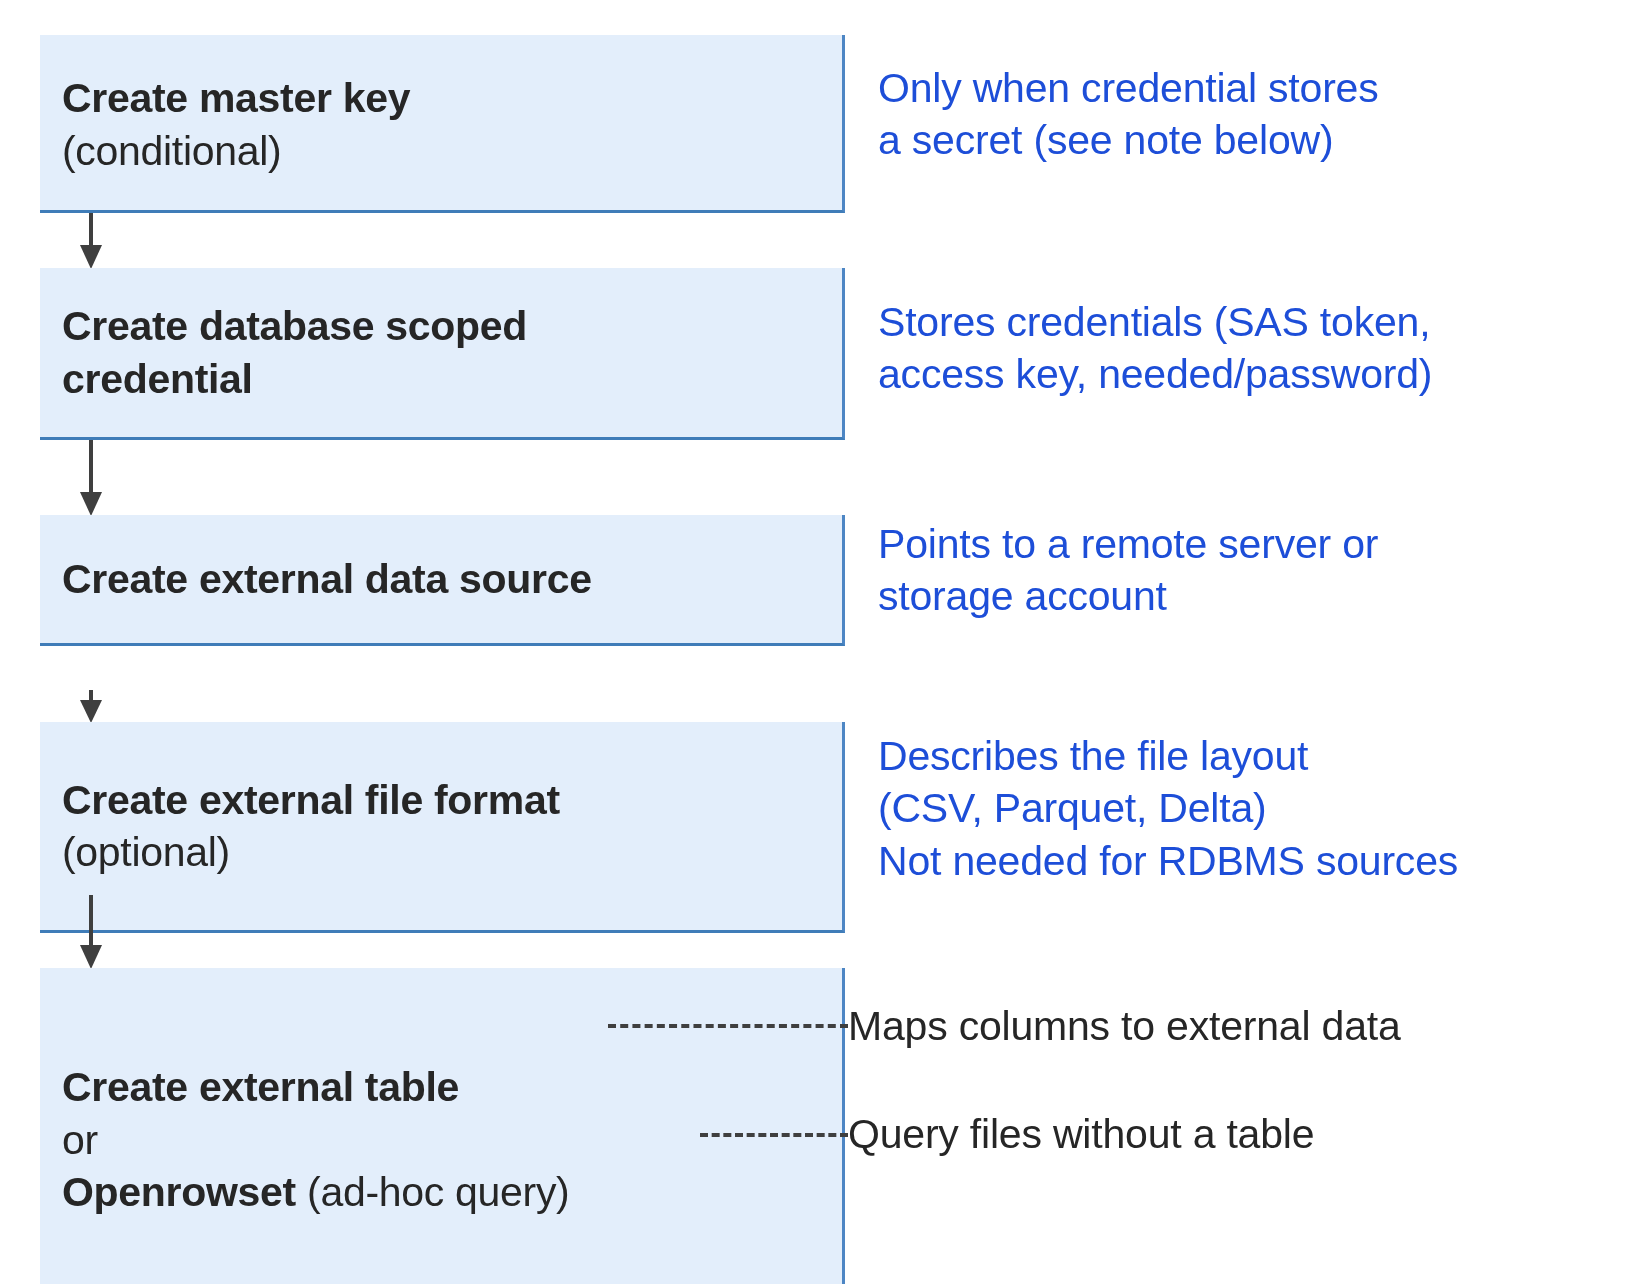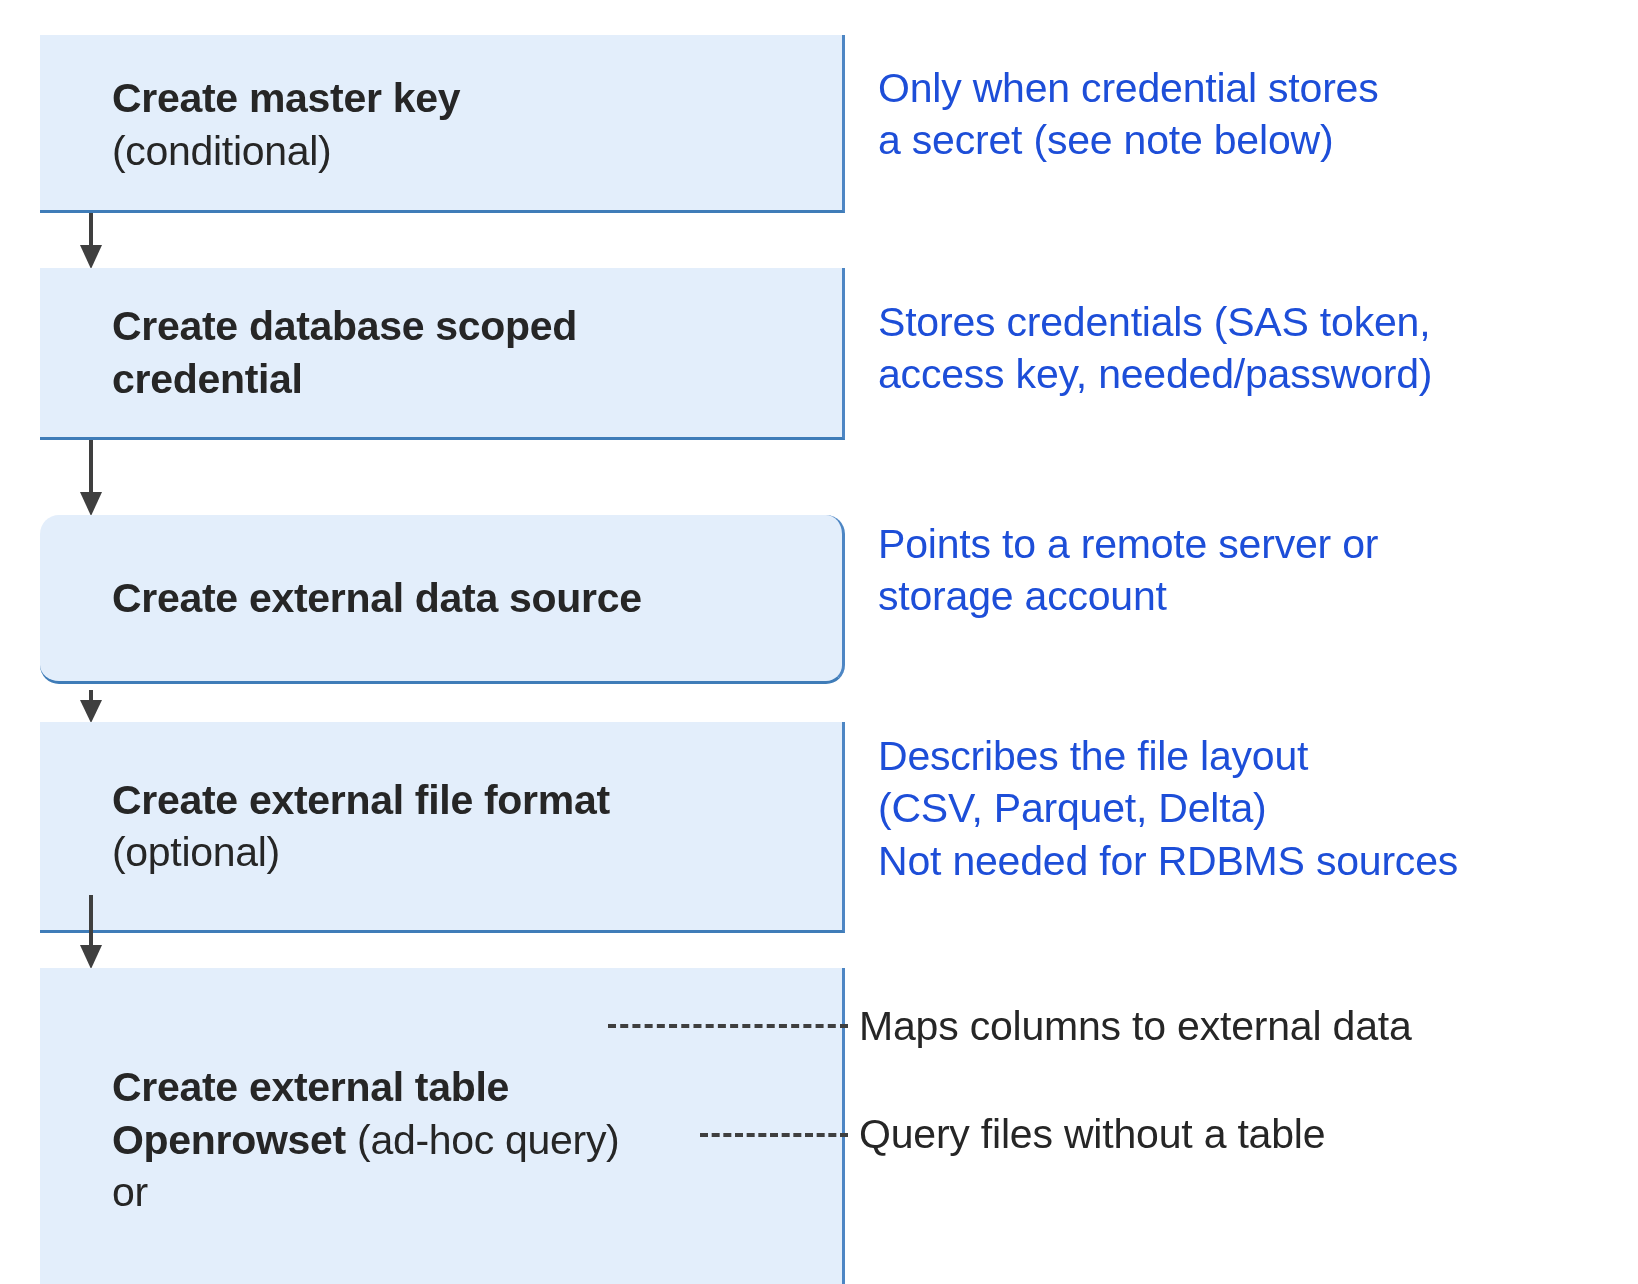--- a/index.html
+++ b/index.html
@@ -28,41 +28,41 @@
     width: 805px;
     background: #e3eefb;
     border-right: 3px solid #4d86c4;
     border-bottom: 3px solid #3f7cb8;
     box-sizing: border-box;
     display: flex;
     flex-direction: column;
     justify-content: center;
   }
   .step-text {
-    padding-left: 72px;
+    padding-left: 22px;
     padding-right: 14px;
     line-height: 1.28;
   }
   .step-title {
     font-weight: bold;
     font-size: 41px;
     letter-spacing: -0.3px;
     white-space: nowrap;
   }
   .step-sub {
     font-weight: normal;
     font-size: 41px;
     letter-spacing: -0.3px;
     white-space: nowrap;
   }
 
   
   #box-1 { top: 35px;  height: 178px; }
   #box-2 { top: 268px; height: 172px; }
-  #box-3 { top: 515px; height: 169px; border-radius: 19px; }
+  #box-3 { top: 515px; height: 131px; }
   #box-4 { top: 722px; height: 211px; }
   #box-5 { top: 968px; height: 347px; }
 
   #box-1 .step-text { padding-top: 4px; }
   #box-3 .step-text,
   #box-4 .step-text { }
 
   
   .arrow {
     position: absolute;
@@ -91,21 +91,21 @@
   #note-4 { top: 730px; }
 
   .note-line {
     position: absolute;
     left: 845px;
     font-size: 41px;
     line-height: 1.28;
     letter-spacing: -0.2px;
     color: #262626;
     white-space: nowrap;
-    padding-left: 14px;
+    padding-left: 3px;
   }
   #note-5a { top: 1000px; }
   #note-5b { top: 1108px; }
 
   
   .dash {
     position: absolute;
     height: 0;
     border-top: 4px dashed #3f3f3f;
   }
@@ -173,22 +173,22 @@
       <polygon points="15,74 4,50 26,50" fill="#3f3f3f"></polygon>
     </svg>
   </div>
   <div class="note" id="note-4">Describes the file layout
 (CSV, Parquet, Delta)
 Not needed for RDBMS sources</div>
 
   <div class="step-box" id="box-5">
     <div class="step-text">
       <div class="step-title">Create external table</div>
+      <div class="step-sub">or</div>
       <div class="step-sub"><span style="font-weight:bold">Openrowset</span><span> (ad-hoc query)</span></div>
-      <div class="step-sub">or</div>
     </div>
   </div>
 
   <div class="dash" id="dash-a"></div>
   <div class="dash" id="dash-b"></div>
 
   <div class="note-line" id="note-5a">Maps columns to external data</div>
   <div class="note-line" id="note-5b">Query files without a table</div>
 
 </div>

